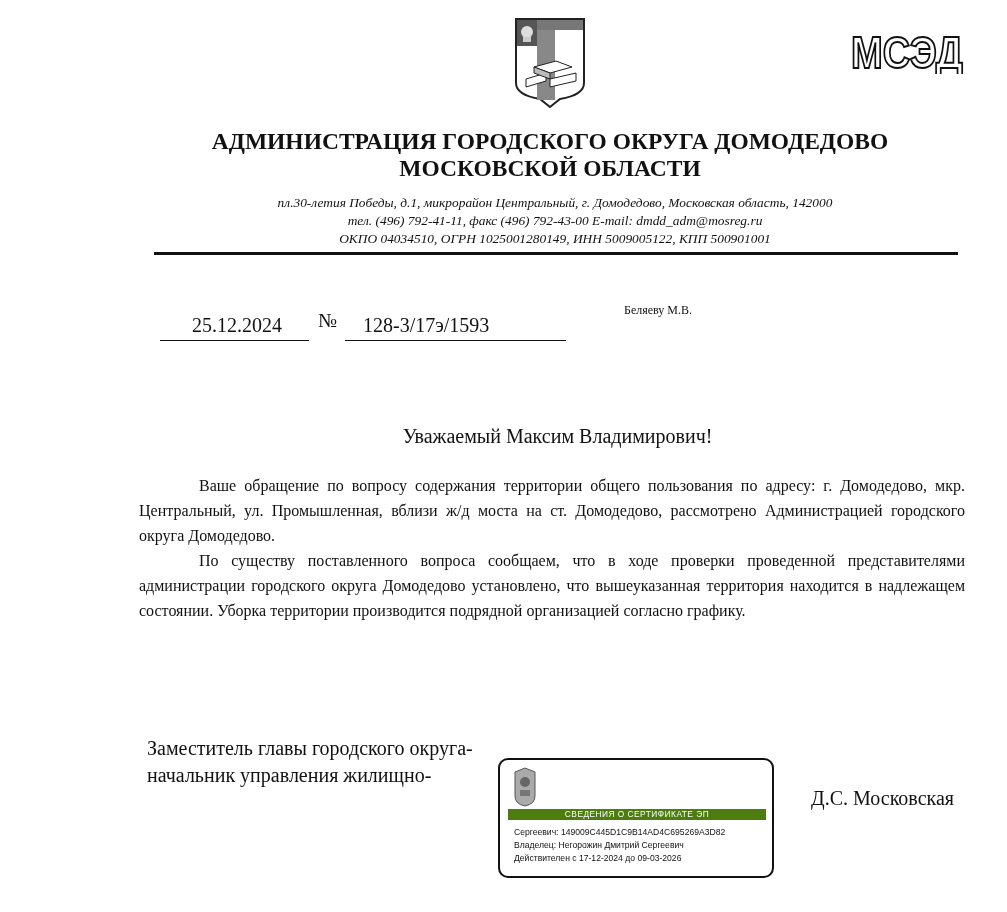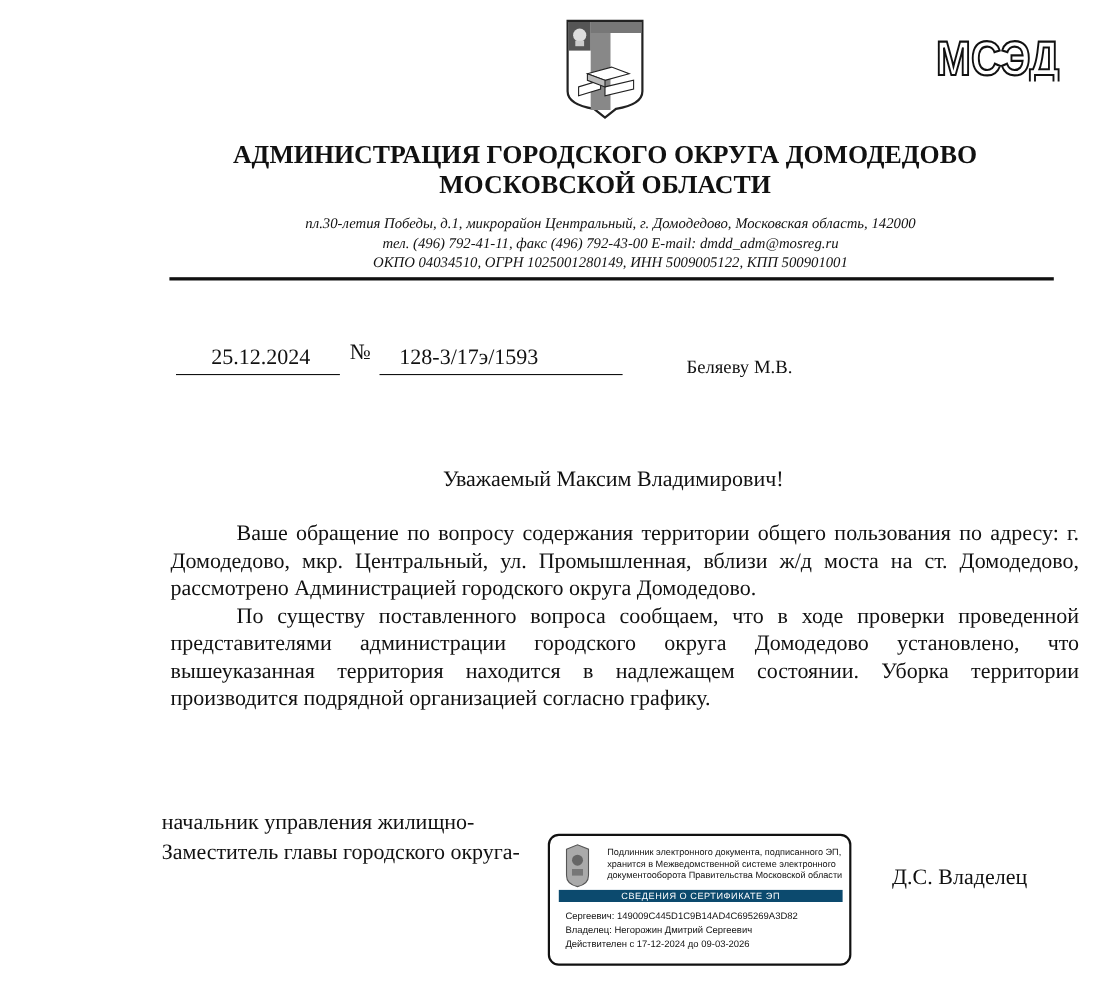--- a/index.html
+++ b/index.html
@@ -8,30 +8,30 @@
     #emblem { left:514px; top:17px; width:72px; height:92px; }
     #msed { left:848px; top:28px; width:118px; height:46px; }
     #org-title { left:0; width:1100px; top:128px; text-align:center; font-weight:bold; font-size:23.5px; line-height:27px; }
     #org-title div { white-space:nowrap; }
     #addr { left:0; width:1110px; top:194px; text-align:center; font-style:italic; font-size:13.4px; line-height:18px; }
     #rule { left:154px; top:252px; width:804px; height:3px; background:#111; }
     .field { font-size:20px; white-space:nowrap; }
     #date { left:160px; top:314px; width:149px; border-bottom:1.3px solid #111; padding-left:5px; box-sizing:border-box; height:27px;text-align:center; }
     #num-sign { left:318px; top:309px; font-size:20px; }
     #doc-num { left:345px; top:314px; width:221px; border-bottom:1.3px solid #111; padding-left:18px; box-sizing:border-box; height:27px; }
-    #recipient { left:624px; top:295px; font-size:17px; line-height:30px;margin-top:24px; }
+    #recipient { left:624px; top:295px; font-size:12px; line-height:30px; }
     #greeting { left:0; width:1115px; top:425px; text-align:center; font-size:20px; }
-    #body { left:139px; top:473px; width:826px; font-size:20px; line-height:25px; text-align:justify;margin-left:16px; }
+    #body { left:139px; top:473px; width:826px; font-size:16px; line-height:25px; text-align:justify; }
     #body p { margin:0; text-indent:60px; }
     #signer { left:147px; top:735px; font-size:20px; line-height:26.5px; }
     #signer-name { left:811px; top:787px; font-size:20px; }
     #stamp { left:498px; top:758px; width:276px; height:120px; border:2px solid #111; border-radius:10px; box-sizing:border-box; font-family:"Liberation Sans", sans-serif; }
     #stamp-logo { left:12px; top:6px; width:26px; height:42px; }
     #stamp-text { left:52px; top:9px; font-size:8.3px; line-height:10.5px; white-space:nowrap; }
-    #stamp-bar { left:8px; top:49px; width:258px; height:11px; background:#0c4a6e; color:#fff; text-align:center; font-size:8.3px; line-height:11px; letter-spacing:0.5px; }
+    #stamp-bar { left:8px; top:49px; width:258px; height:11px; background:#4d7c0f; color:#fff; text-align:center; font-size:8.3px; line-height:11px; letter-spacing:0.5px; }
     #stamp-info { left:14px; top:66px; font-size:8.6px; line-height:13px; white-space:nowrap; }
   </style>
 </head>
 <body>
 
 <div class="abs" id="emblem">
   <svg width="72" height="92" viewBox="0 0 72 92">
     <path d="M2 2 H70 V66 Q70 78 46 82 L36 90 L26 82 Q2 78 2 66 Z" fill="#fff" stroke="#222" stroke-width="2"></path>
     <rect x="3" y="3" width="20" height="26" fill="#555"></rect>
     <rect x="23" y="3" width="46" height="10" fill="#777"></rect>
@@ -73,38 +73,33 @@
 </div>
 
 <div class="abs" id="greeting">Уважаемый Максим Владимирович!</div>
 
 <div class="abs" id="body">
   <p>Ваше обращение по вопросу содержания территории общего пользования по адресу: г. Домодедово, мкр. Центральный, ул. Промышленная, вблизи ж/д моста на ст. Домодедово, рассмотрено Администрацией городского округа Домодедово.</p>
   <p>По существу поставленного вопроса сообщаем, что в ходе проверки проведенной представителями администрации городского округа Домодедово установлено, что вышеуказанная территория находится в надлежащем состоянии. Уборка территории производится подрядной организацией согласно графику.</p>
 </div>
 
 <div class="abs" id="signer">
+  <div>Заместитель главы городского округа-</div>
   <div>начальник управления жилищно-</div>
-  <div>Заместитель главы городского округа-</div>
 </div>
 
 <div class="abs" id="stamp">
   <div class="abs" id="stamp-logo">
     <svg width="26" height="42" viewBox="0 0 26 42">
       <path d="M3 6 L13 2 L23 6 L23 30 Q23 38 13 40 Q3 38 3 30 Z" fill="#aaa" stroke="#555" stroke-width="1"></path>
       <circle cx="13" cy="16" r="5" fill="#666"></circle>
       <rect x="8" y="24" width="10" height="6" fill="#777"></rect>
     </svg>
   </div>
-  <div class="abs" id="stamp-text">
-    <div>Подлинник электронного документа, подписанного ЭП,</div>
-    <div>хранится в Межведомственной системе электронного</div>
-    <div>документооборота Правительства Московской области</div>
-  </div>
   <div class="abs" id="stamp-bar">СВЕДЕНИЯ О СЕРТИФИКАТЕ ЭП</div>
   <div class="abs" id="stamp-info">
     <div>Сергеевич: 149009C445D1C9B14AD4C695269A3D82</div>
     <div>Владелец: Негорожин Дмитрий Сергеевич</div>
     <div>Действителен с 17-12-2024 до 09-03-2026</div>
   </div>
 </div>
 
-<div class="abs" id="signer-name">Д.С. Владелец</div>
+<div class="abs" id="signer-name">Д.С. Московская</div>
 
 </body></html>

